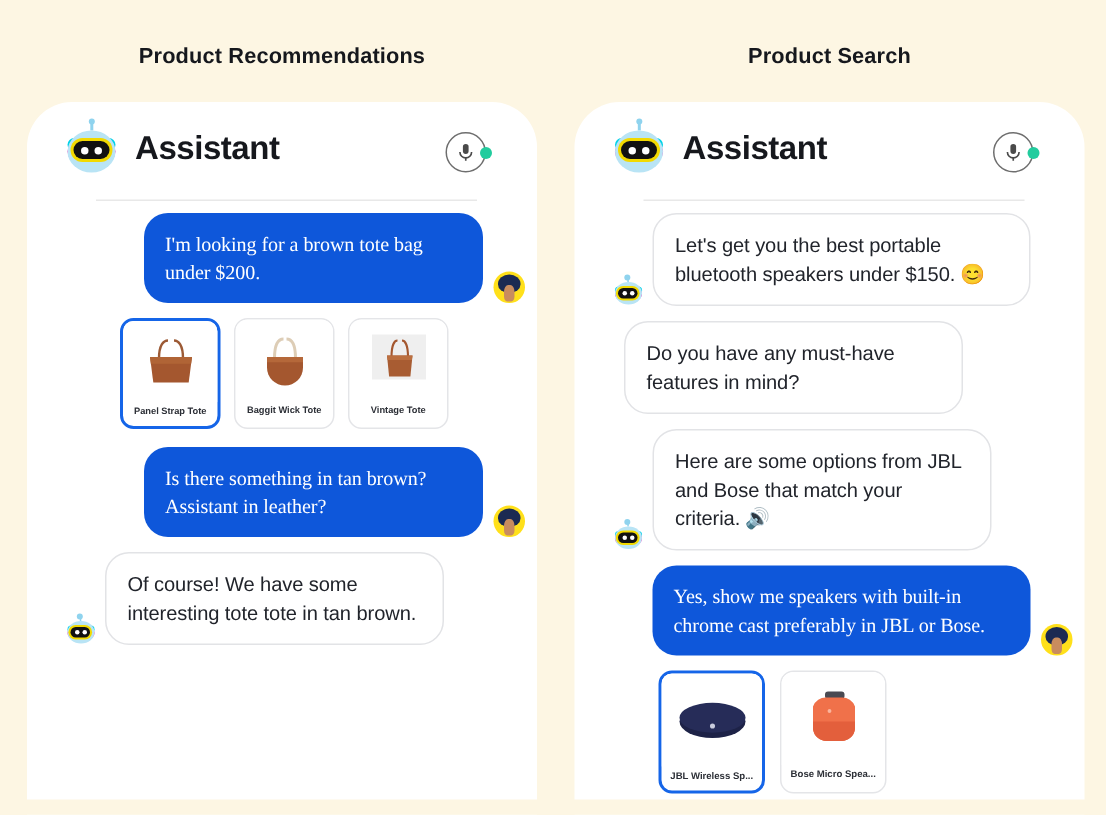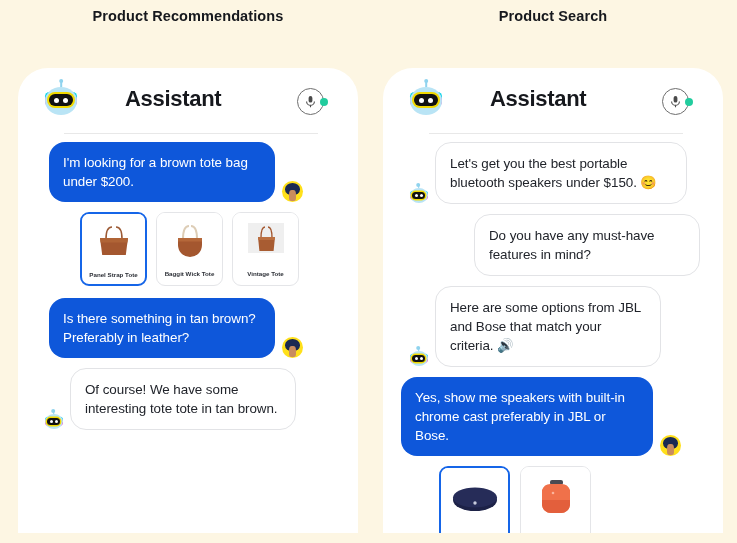--- a/index.html
+++ b/index.html
@@ -6,21 +6,21 @@
   html, body {
     width: 737px; height: 543px;
     background: #fdf6e3;
     font-family: "Liberation Sans", sans-serif;
     overflow: hidden;
   }
   .stage { position: relative; width: 737px; height: 543px; background: #fdf6e3; }
 
   .panel-title {
     position: absolute;
-    top: 8px;
+    top: 30px;
     font-size: 14.5px;
     font-weight: bold;
     color: #16181d;
     letter-spacing: .1px;
     text-align: center;
   }
   #title-left  { left: 18px; width: 340px; }
   #title-right { left: 383px; width: 340px; }
 
   .phone {
@@ -35,21 +35,20 @@
   #panel-left  { left: 18px; }
   #panel-right { left: 383px; }
 
   
   .chat-header {
     position: relative;
     height: 62px;
     display: flex;
     align-items: center;
     padding: 0 22px 0 26px;
-    gap: 35px;
   }
   .assistant-title {
     font-size: 22px;
     font-weight: bold;
     color: #16181d;
     margin-left: 12px;
     letter-spacing: -.3px;
   }
   .header-divider {
     position: absolute;
@@ -161,21 +160,21 @@
     width: 7px; height: 11px;
     border-radius: 40% 40% 30% 30%;
     background: #c98c5e;
   }
 
   
   .chat-body { padding: 12px 0 0 0; position: relative; }
 
   .row { display: flex; align-items: flex-end; margin-bottom: 10px; }
   .row.bot  { justify-content: flex-start; padding-left: 26px; border-radius: 14px; }
-  .row.user { justify-content: center;  padding-right: 24px; }
+  .row.user { justify-content: flex-end;  padding-right: 8px; font-family: Liberation Serif, serif; }
 
   .bubble {
     font-size: 13.4px;
     line-height: 1.42;
     padding: 11px 14px;
     max-width: 226px;
     letter-spacing: -.05px;
   }
   .bubble.bot {
     background: #fff;
@@ -308,21 +307,21 @@
               <path d="M28 20 C28 12, 26 9, 24 9" stroke="#a4572f" stroke-width="1.4" fill="none"></path>
               <path d="M14 19 h17 l-1.4 14 h-14.2 z" fill="#a85c32"></path>
               <path d="M14 19 h17 l-0.4 3 h-16.2 z" fill="#bb6f40"></path>
             </svg>
           </div>
           <div class="cap">Vintage Tote</div>
         </div>
       </div>
 
       <div class="row user">
-        <div class="bubble user">Is there something in tan brown? Preferably in leather?</div>
+        <div class="bubble user">Is there something in tan brown? Assistant in leather?</div>
         <div class="user-av">
           <div class="hair"></div>
             <div class="face"></div>
         </div>
       </div>
 
       <div class="row bot">
         <div class="bot-av sm">
           <div class="antenna"></div>
             <div class="cyan"></div>
@@ -366,21 +365,21 @@
         <div class="bot-av sm">
           <div class="antenna"></div>
             <div class="cyan"></div>
             <div class="magenta"></div>
           <div class="head"></div>
             <div class="visor"></div>
         </div>
         <div class="bubble bot wide">Let's get you the best portable bluetooth speakers under $150. 😊</div>
       </div>
 
-      <div class="row bot" style="padding-left:84px;">
+      <div class="row bot" style="padding-left:26px;">
         <div class="bubble bot">Do you have any must-have features in mind?</div>
       </div>
 
       <div class="row bot">
         <div class="bot-av sm">
           <div class="antenna"></div>
             <div class="cyan"></div>
             <div class="magenta"></div>
           <div class="head"></div>
             <div class="visor"></div>

